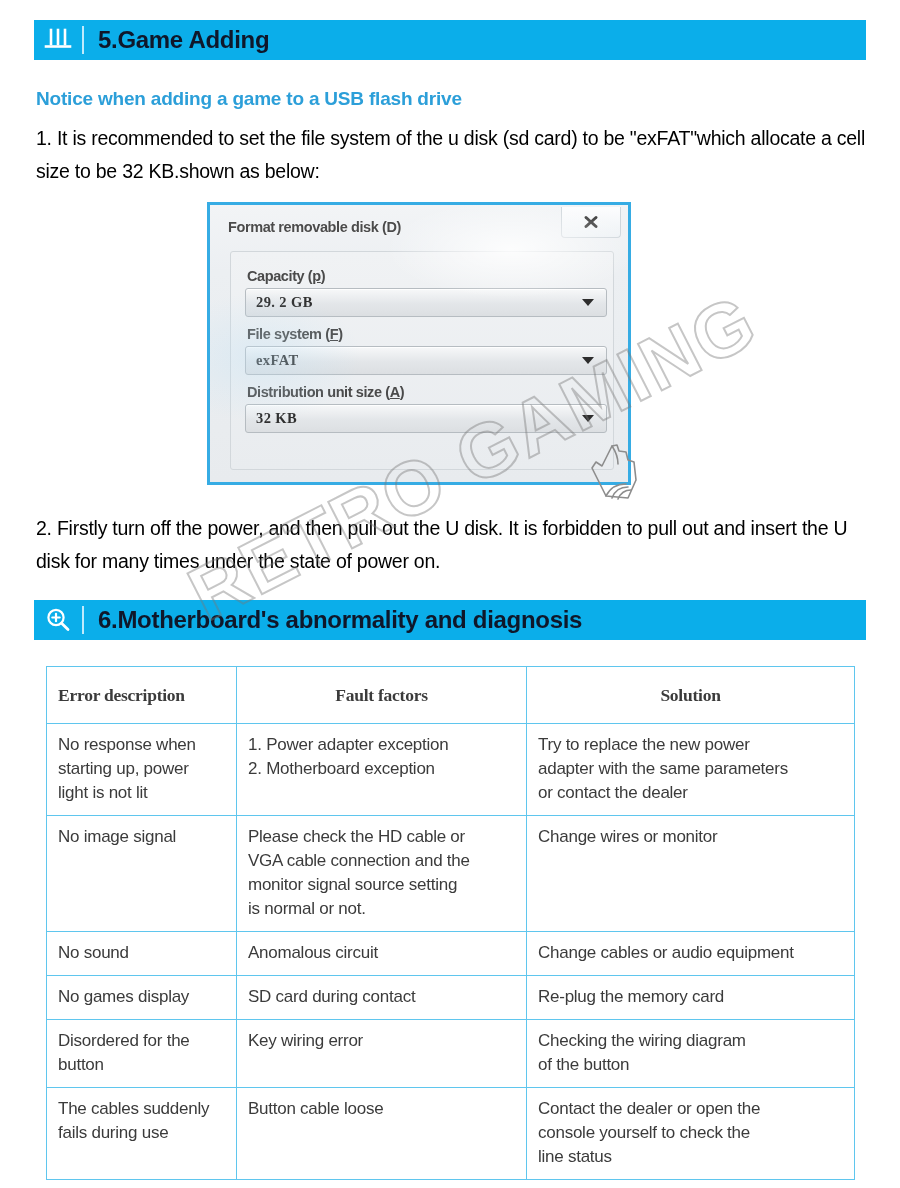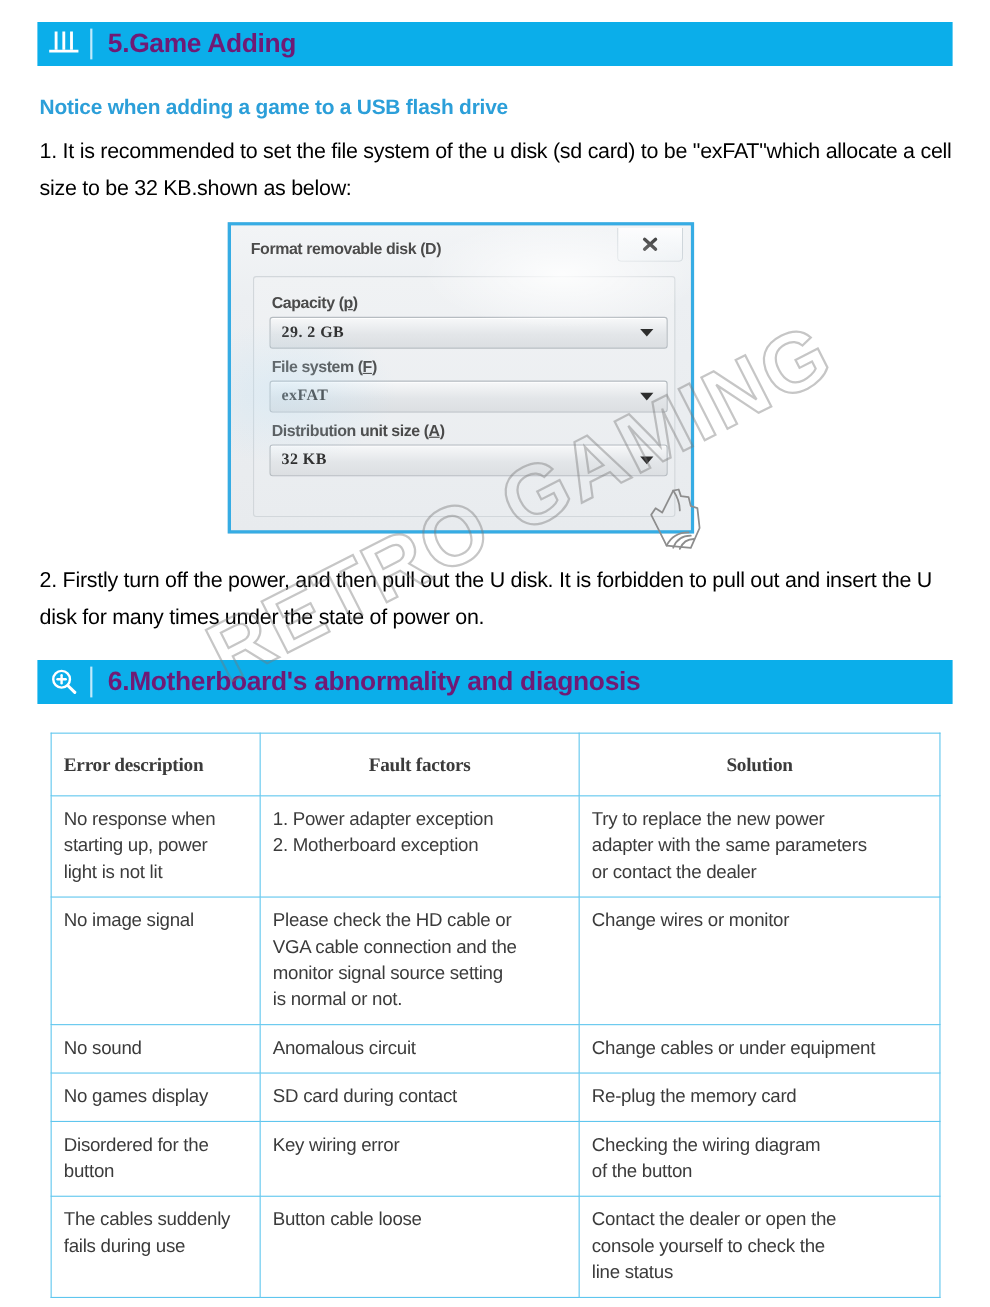--- a/index.html
+++ b/index.html
@@ -25,21 +25,21 @@
 
   
   .section-bar {
     position: absolute;
     left: 34px;
     width: 832px;
     height: 40px;
     background: #0BAEEA;
     display: flex;
     align-items: center;
-    color: #701a75;
+    color: #0f172a;
   }
   .section-bar .bar-icon {
     width: 48px;
     min-width: 48px;
     height: 40px;
     display: flex;
     align-items: center;
     justify-content: center;
   }
   .section-bar .bar-divider {
@@ -395,21 +395,21 @@
       </tr>
 
       <tr>
         <td>
           <span class="cell-line">No sound</span>
         </td>
         <td>
           <span class="cell-line">Anomalous circuit</span>
         </td>
         <td>
-          <span class="cell-line">Change cables or under equipment</span>
+          <span class="cell-line">Change cables or audio equipment</span>
         </td>
       </tr>
 
       <tr>
         <td>
           <span class="cell-line">No games display</span>
         </td>
         <td>
           <span class="cell-line">SD card during contact</span>
         </td>

